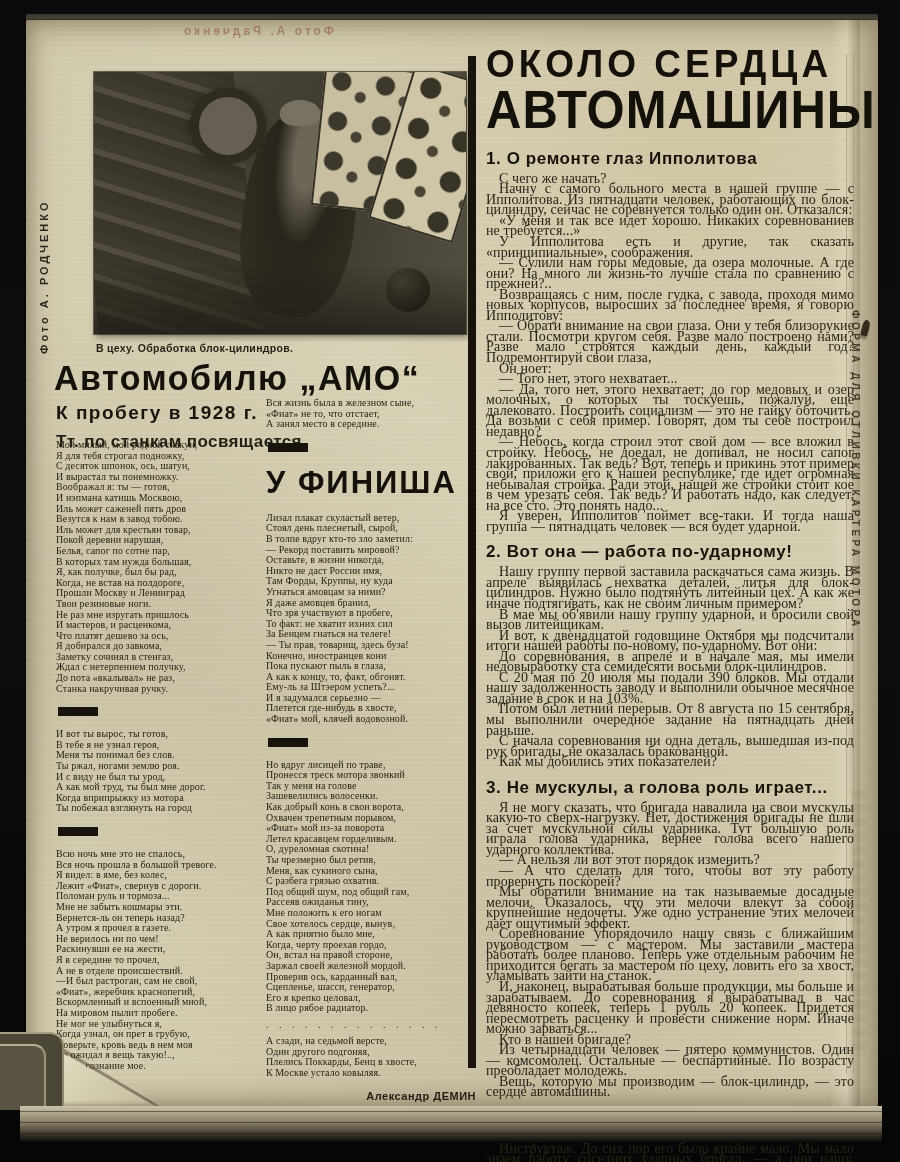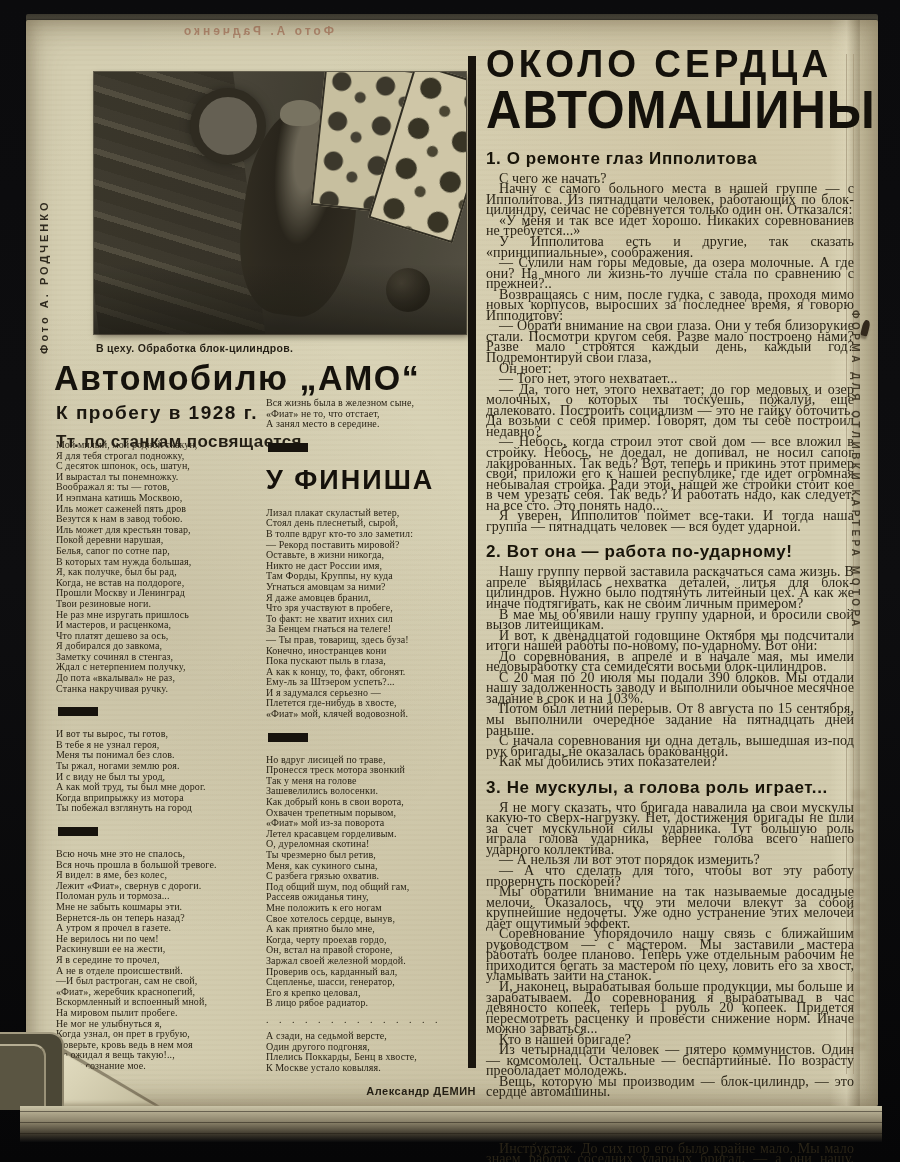--- a/index.html
+++ b/index.html
@@ -49,21 +49,21 @@
   
   .poem-title{position:absolute;left:28px;top:338px;font-family:"Liberation Sans",sans-serif;font-weight:900;font-size:34px;letter-spacing:1.5px;color:#15120c;transform:scaleY(1.05);}
   .poem-subtitle{position:absolute;left:30px;top:382px;font-family:"Liberation Sans",sans-serif;font-weight:bold;font-size:19px;letter-spacing:1.5px;color:#1a160f;}
   .poem-dedication{position:absolute;left:30px;top:412px;font-family:"Liberation Sans",sans-serif;font-weight:bold;font-size:17px;color:#241f15;letter-spacing:.4px;}
   
   .pcol{position:absolute;width:214px;color:#2a2417;}
   .pcol .pline{font-size:10px;line-height:10.6px;letter-spacing:.1px;white-space:nowrap;}
   .col1{left:30px;top:420px;}
   .col2{left:240px;top:378px;}
   .sep-bar{width:40px;height:9px;background:#17130d;margin:13px 0 13px 2px;}
-  .finish-title{font-family:"Liberation Sans",sans-serif;font-weight:900;font-size:27px;letter-spacing:2px;color:#15110b;margin:2px 0 12px;}
+  .finish-title{font-family:"Liberation Sans",sans-serif;font-weight:900;font-size:31px;letter-spacing:2px;color:#15110b;margin:2px 0 12px;}
   .dots-line{font-size:10px;line-height:10px;letter-spacing:4px;color:#2a2417;margin:6px 0 6px;}
   .poem-sign{font-family:"Liberation Sans",sans-serif;font-weight:bold;font-size:11px;color:#241f14;text-align:right;margin-top:12px;padding-right:4px;letter-spacing:.5px;}
   
   .vrule{position:absolute;left:442px;top:36px;width:8px;height:1012px;background:linear-gradient(180deg,#18140e 0%,#120f0a 60%,#1a160f 100%);}
   .article{position:absolute;left:460px;top:24px;width:368px;color:#2a2417;}
   .a-title1{font-family:"Liberation Sans",sans-serif;font-weight:900;font-size:37px;letter-spacing:4px;color:#14110b;line-height:1.02;transform:scaleY(1.05);transform-origin:left top;}
   .a-title2{font-family:"Liberation Sans",sans-serif;font-weight:900;font-size:49px;letter-spacing:1px;color:#14110b;line-height:1.0;margin-top:2px;transform:scaleY(1.08);transform-origin:left top;white-space:nowrap;}
   .sec-head{font-family:"Liberation Sans",sans-serif;font-weight:900;font-size:17px;letter-spacing:.6px;color:#181409;margin:10px 0 5px;white-space:nowrap;}
   .sec-head.first{margin-top:16px;}
   .article .para{font-size:14px;line-height:10.55px;text-align:justify;text-indent:13px;margin:0;letter-spacing:.1px;}

